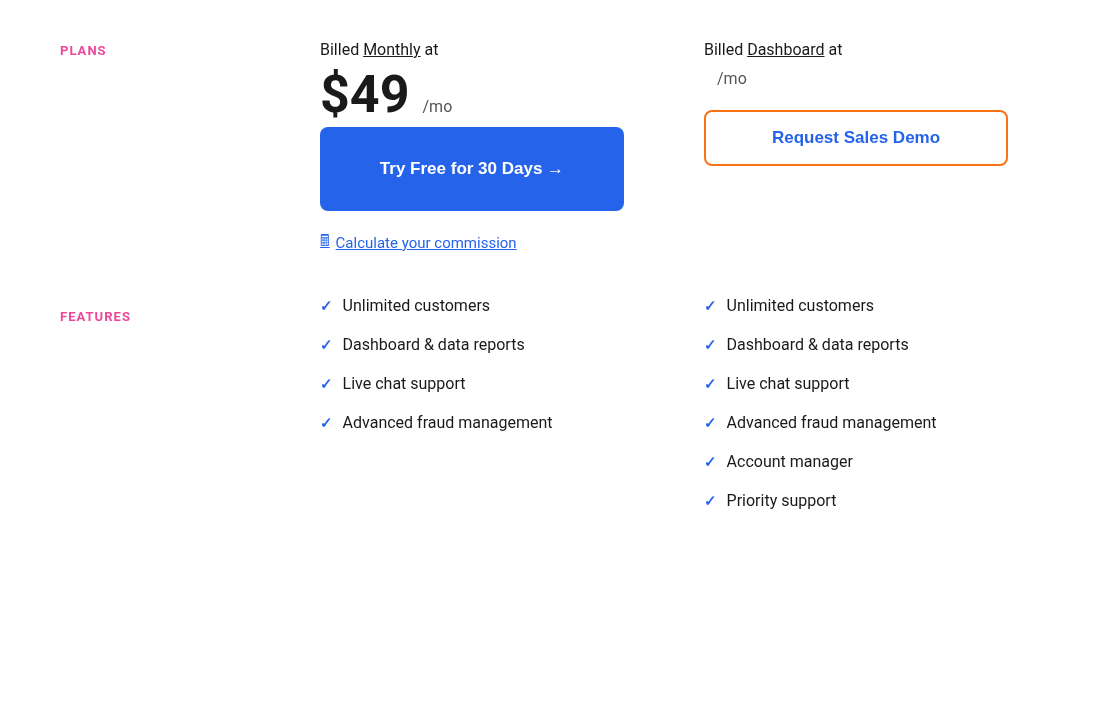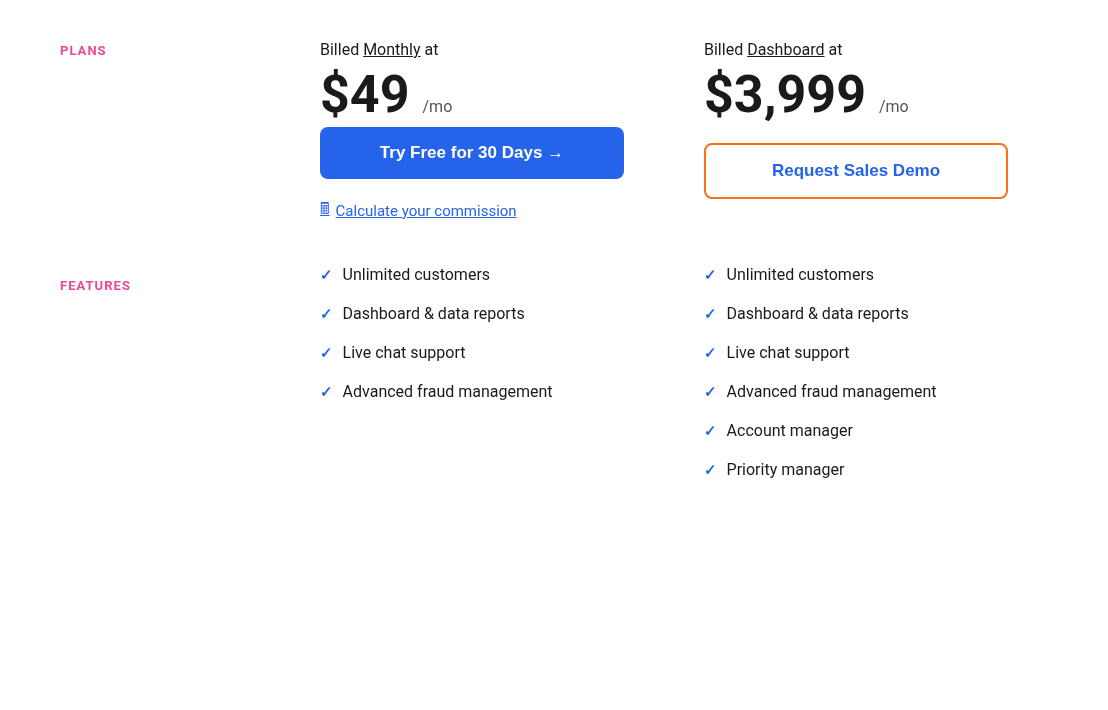--- a/index.html
+++ b/index.html
@@ -79,21 +79,21 @@
       margin-bottom: 22px;
     }
 
     .btn-primary {
       display: inline-flex;
       align-items: center;
       background: #2563eb;
       color: #ffffff;
       font-size: 17px;
       font-weight: 700;
-      padding: 16px 28px;
+      padding: 32px 28px;
       border-radius: 8px;
       border: none;
       cursor: pointer;
       text-decoration: none;
       margin-bottom: 18px;
       width: 100%;
       justify-content: center;
       gap: 8px;
     }
 
@@ -184,21 +184,20 @@
     </div>
   </div>
 
   <div class="plan-column">
     <div class="billing-line">
       <span>Billed</span>
       <u>Dashboard</u>
       <span>at</span>
     </div>
     <div class="price-row">
-      <span class="price-amount">$3,999</span>
       <span class="price-period">/mo</span>
     </div>
     <div style="margin-bottom: 22px;"></div>
     <button class="btn-secondary">Request Sales Demo</button>
   </div>
 
   <div class="features-label-cell">
     <span class="section-label">FEATURES</span>
   </div>
 
@@ -240,18 +239,18 @@
       <li>
         <span class="check-icon">✓</span>
         <span>Advanced fraud management</span>
       </li>
       <li>
         <span class="check-icon">✓</span>
         <span>Account manager</span>
       </li>
       <li>
         <span class="check-icon">✓</span>
-        <span>Priority manager</span>
+        <span>Priority support</span>
       </li>
     </ul>
   </div>
 
 </div>
 
 </body></html>

